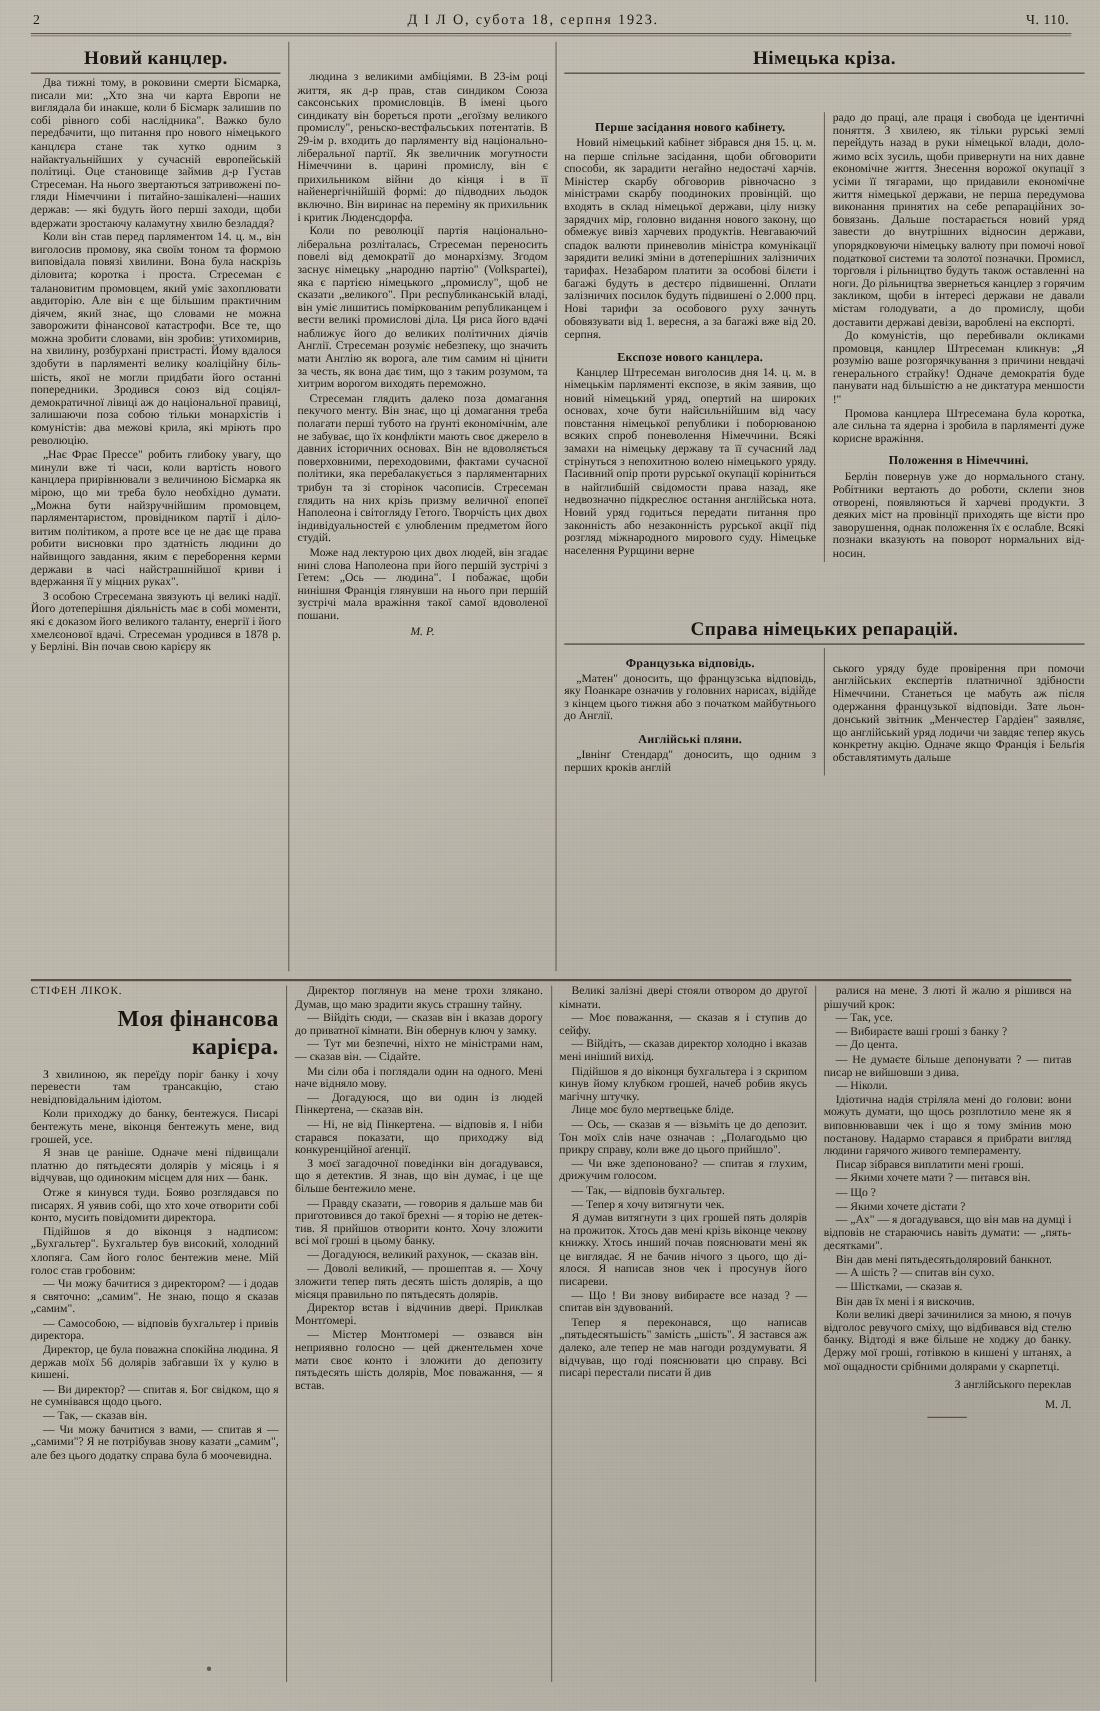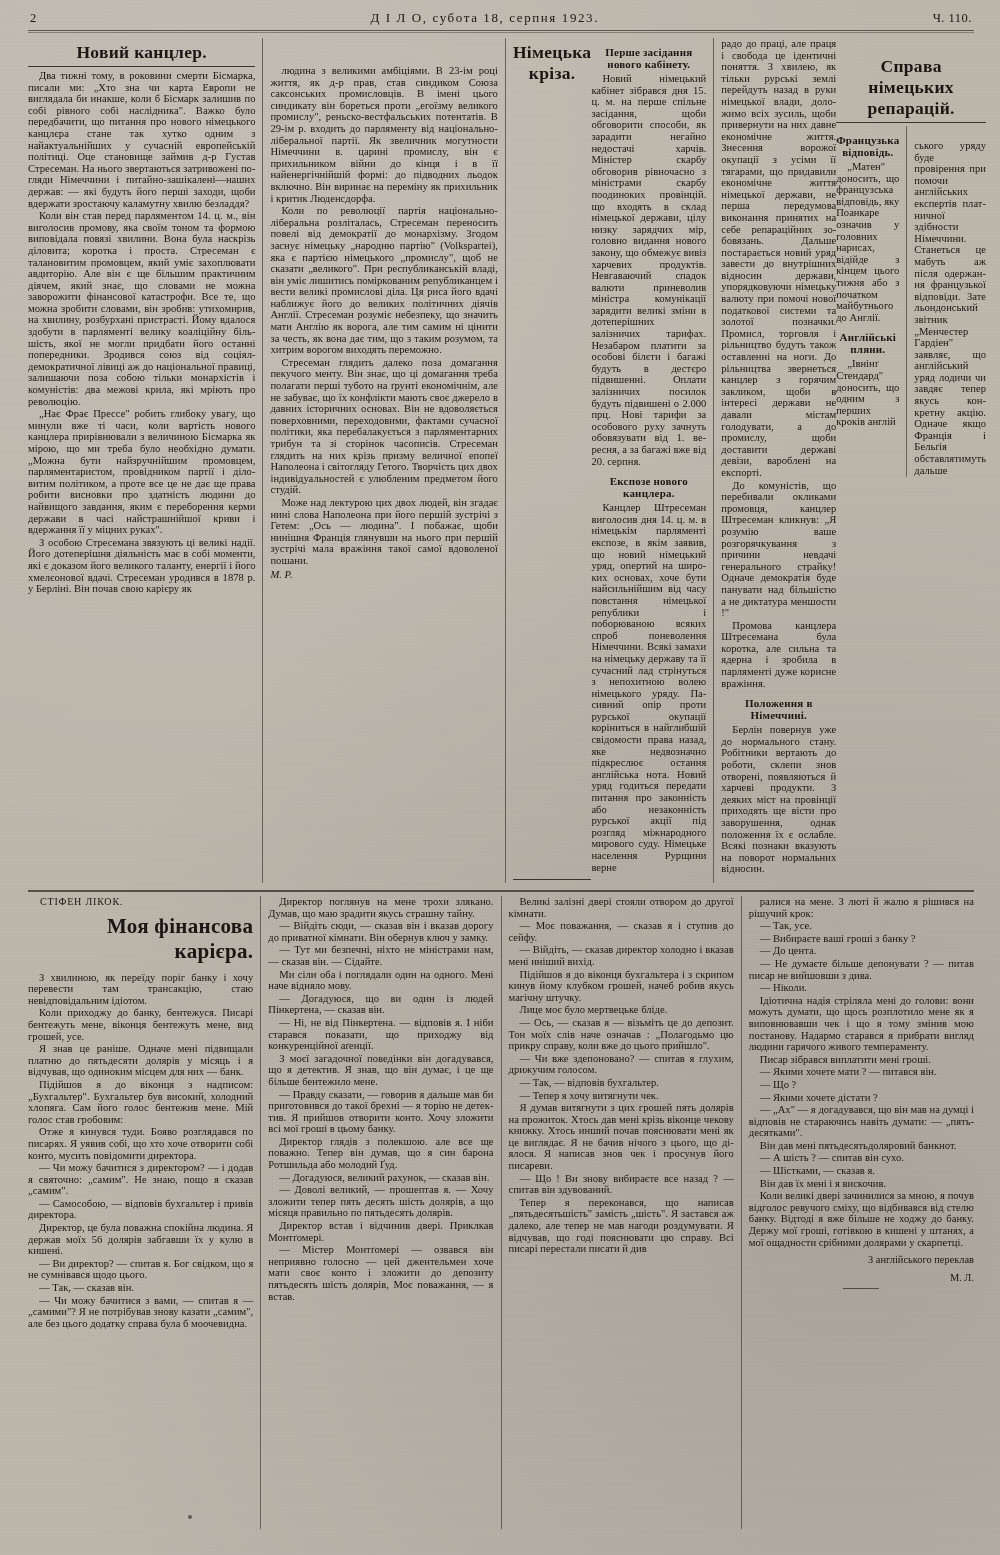--- a/index.html
+++ b/index.html
@@ -67,33 +67,33 @@
   p{
     margin:0 0 1px 0;
     font-size:10.6px;
     line-height:11.6px;
     text-align:justify;
     text-indent:11px;
     hyphens:auto;
     -webkit-hyphens:auto;
   }
   p.noind{text-indent:0;}
-  p.sig{text-align:left;text-indent:0;font-style:italic;margin-top:2px;}
-  .span2{display:flex;flex-direction:row;}
+  p.sig{text-align:center;text-indent:0;font-style:italic;margin-top:2px;}
+  .span2{display:flex;flex-direction:column;gap:32px;}
 
   
   #rule-mid{top:890px;height:2px;background:#3b352d;opacity:.8;}
 
   
   .bottom{
     position:absolute;top:896px;left:28px;right:26px;bottom:26px;
     display:flex;
   }
   .author{
-    font-size:10px;letter-spacing:.8px;margin:0 0 4px 12px;text-indent:0;
+    font-size:10px;letter-spacing:.8px;margin:0 0 4px 0;text-indent:0;
   }
   .story-title{
     font-size:21px;font-weight:bold;letter-spacing:.3px;
     margin:6px 0 8px 0;text-align:right;
   }
   .endsig{text-align:right;text-indent:0;margin-top:6px;font-size:10.4px;}
   .dash{width:36px;height:1px;background:#3b352d;margin:5px auto 4px auto;opacity:.8;}
   .centerdot{position:absolute;left:160px;bottom:10px;width:4px;height:4px;border-radius:50%;background:#3b352d;opacity:.7;}
 </style>
 </head>
@@ -173,43 +173,42 @@
   <div class="rule" id="rule-mid"></div>
 
   <div class="bottom">
 
     <div class="col">
       <p class="author">СТІФЕН ЛІКОК.</p>
       <div class="story-title">Моя фінансова карієра.</div>
       <p>З хвилиною, як переїду поріг банку і хочу перевести там трансак­цію, стаю невідповідальним ідіотом.</p>
       <p>Коли приходжу до банку, бен­тежуся. Писарі бентежуть мене, ві­конця бентежуть мене, вид гро­шей, усе.</p>
       <p>Я знав це раніше. Одначе ме­ні підвищали платню до пятьдесяти долярів у місяць і я відчував, що одиноким місцем для них — банк.</p>
+      <p>Отже я кинувся туди. Бояво розглядався по писарях. Я уявив собі, що хто хоче отворити собі конто, мусить повідомити директо­ра.</p>
       <p>Підійшов я до віконця з над­писом: „Бухгальтер". Бухгальтер був високий, холодний хлопяга. Сам його голос бентежив мене. Мій голос став гробовим:</p>
-      <p>Отже я кинувся туди. Бояво розглядався по писарях. Я уявив собі, що хто хоче отворити собі конто, мусить повідомити директо­ра.</p>
       <p>— Чи можу бачитися з директо­ром? — і додав я святочно: „са­мим". Не знаю, пощо я сказав „самим".</p>
       <p>— Самособою, — відповів бухгальтер і привів директора.</p>
       <p>Директор, це була поважна спокійна людина. Я держав моїх 56 долярів забгавши їх у кулю в кишені.</p>
       <p>— Ви директор? — спитав я. Бог свідком, що я не сумнівався щодо цього.</p>
       <p>— Так, — сказав він.</p>
       <p>— Чи можу бачитися з вами, — спитав я — „самими"? Я не по­трібував знову казати „самим", але без цього додатку справа була б моочевидна.</p>
       <div class="centerdot"></div>
     </div>
 
     <div class="vline"></div>
 
     <div class="col">
       <p>Директор поглянув на мене трохи зляканo. Думав, що маю зрадити якусь страшну тайну.</p>
       <p>— Війдіть сюди, — сказав він і вказав дорогу до приватної кім­нати. Він обернув ключ у замку.</p>
       <p>— Тут ми безпечні, ніхто не міністрами нам, — сказав він. — Сідайте.</p>
       <p>Ми сіли оба і поглядали один на одного. Мені наче відняло мову.</p>
       <p>— Догадуюся, що ви один із людей Пінкертена, — сказав він.</p>
       <p>— Ні, не від Пінкертена. — відповів я. І ніби старався показа­ти, що приходжу від конкуренційної аґенції.</p>
       <p>З моєї загадочної поведінки він догадувався, що я детектив. Я знав, що він думає, і це ще більше бен­тежило мене.</p>
       <p>— Правду сказати, — говорив я дальше мав би приготовився до такої брехні — я торію не детек­тив. Я прийшов отворити конто. Хочу зложити всі мої гроші в цьо­му банку.</p>
-      <p>Директор глядів з полекшою. але все ще поважно. Тепер він ду­мав, що я син барона Ротшильда або молодий Ґуд.</p>
       <p>— Догадуюся, великий раху­нок, — сказав він.</p>
       <p>— Доволі великий, — прошеп­тав я. — Хочу зложити тепер пять десять шість долярів, а що місяця правильно по пятьдесять долярів.</p>
       <p>Директор встав і відчинив две­рі. Приклкав Монтґомері.</p>
       <p>— Містер Монтґомері — озва­вся він неприявно голосно — цей джентельмен хоче мати своє конто і зложити до депозиту пятьдесять шість долярів, Моє поважання, — я встав.</p>
       <p></p>
     </div>
 
     <div class="vline"></div>
 
     <div class="col">

